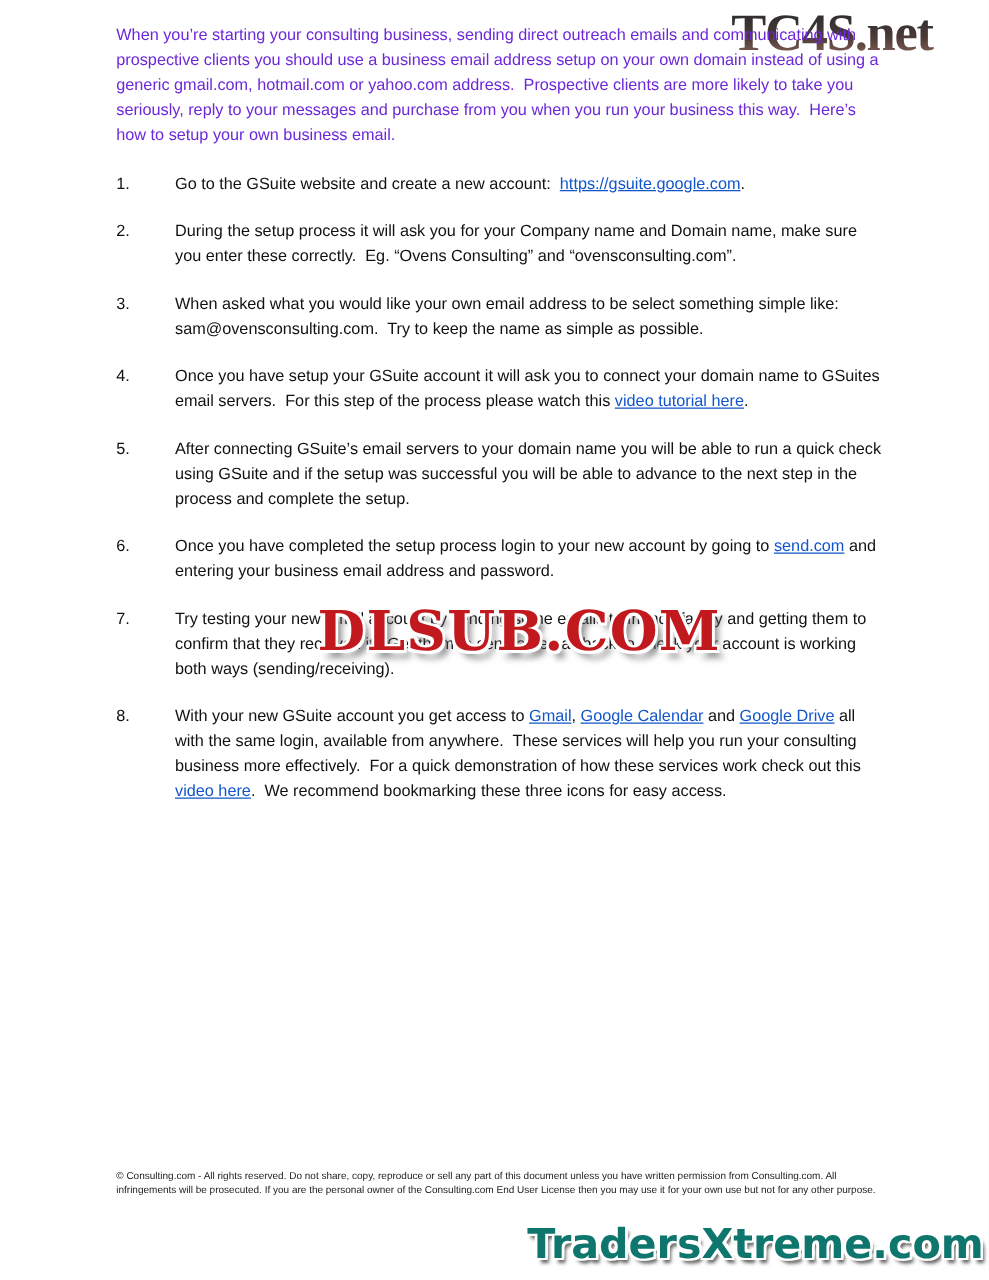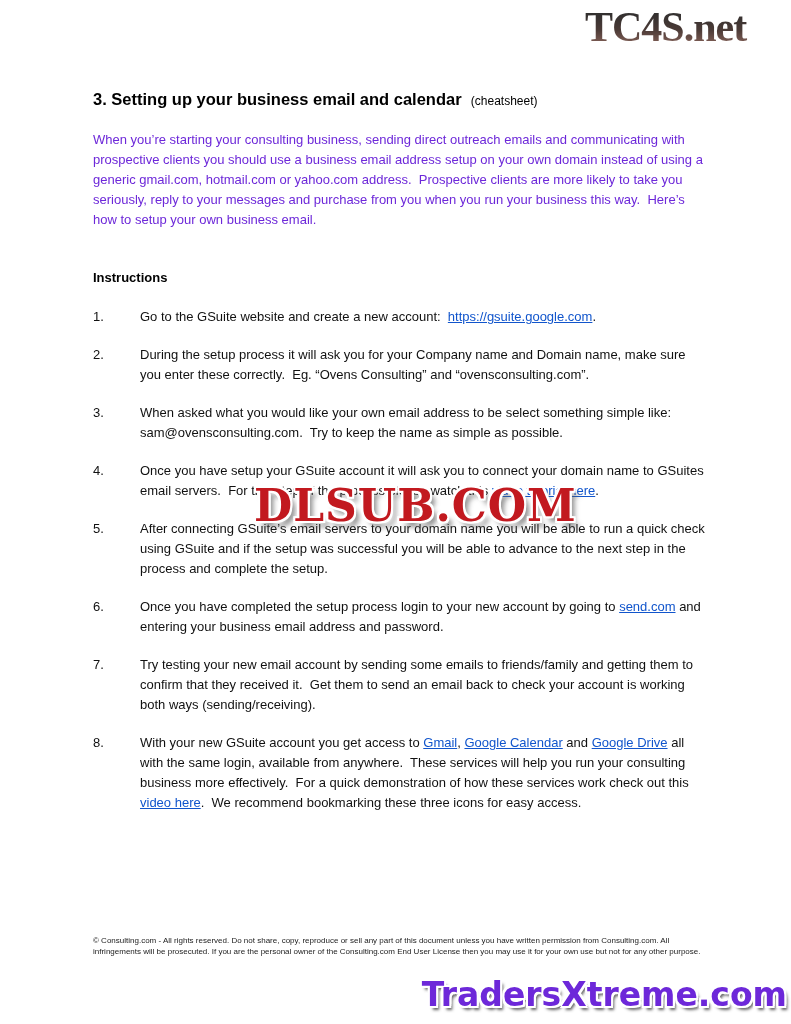--- a/index.html
+++ b/index.html
@@ -56,45 +56,43 @@
   }
   
   .footer{
     position:absolute;left:93px;top:935px;width:614px;
     font-size:8px;line-height:11px;color:#222;
   }
   
   .logo-bottom{
     position:absolute;right:4px;top:975px;
     font-weight:bold;font-size:33px;line-height:40px;letter-spacing:0;
-    color:#6d28d9;white-space:nowrap;
+    color:#0f766e;white-space:nowrap;
     font-family:"DejaVu Sans","Liberation Sans",sans-serif;
     text-shadow:
       -2px -2px 0 #fff, 2px -2px 0 #fff, -2px 2px 0 #fff, 2px 2px 0 #fff,
       0 -2px 0 #fff, 0 2px 0 #fff, -2px 0 0 #fff, 2px 0 0 #fff,
       3px 4px 3px rgba(70,70,70,0.85);
   }
 </style>
 </head>
 <body>
 
 <div class="page">
 
   <div class="logo-top">
     <div class="tc4s">TC4S.net</div>
   </div>
 
   <div class="content">
 
-    <h1 class="doc-title"><span>3. Setting up your business email and calendar</span>&nbsp; <span class="cheatsheet">(cheatsheet)</span></h1>
 
 
     <div class="intro">When you’re starting your consulting business, sending direct outreach emails and communicating with prospective clients you should use a business email address setup on your own domain instead of using a generic gmail.com, hotmail.com or yahoo.com address.  Prospective clients are more likely to take you seriously, reply to your messages and purchase from you when you run your business this way.  Here’s how to setup your own business email.</div>
 
-    <div class="instructions-heading">Instructions</div>
 
     <div class="list">
 
       <div class="item">
         <span class="num">1.</span>
         <span class="text"><span>Go to the GSuite website and create a new account:  </span><a class="link">https://gsuite.google.com</a><span>.</span></span>
       </div>
 
       <div class="item">
         <span class="num">2.</span>

